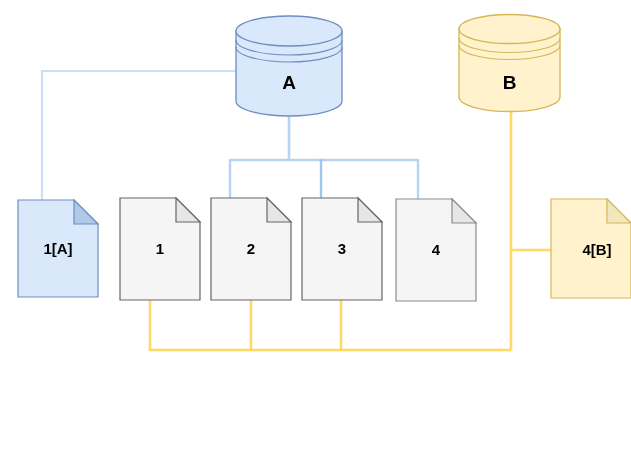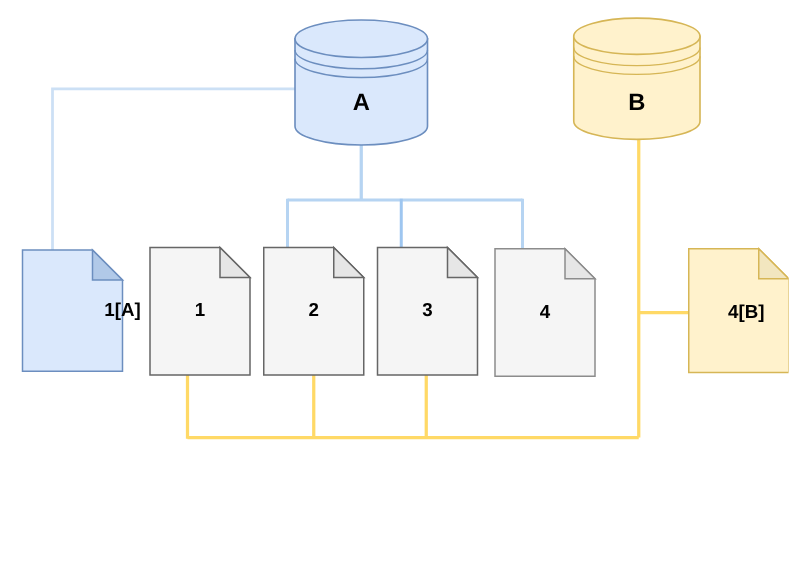--- a/index.html
+++ b/index.html
@@ -112,21 +112,21 @@
     <g>
       <path d="M551,199 L607,199 L631,223 L631,298 L551,298 Z" fill="#fff2cc" stroke="#d6b656" stroke-width="1.2"></path>
       <path d="M607,199 L631,223 L607,223 Z" fill="#f2e6bf" stroke="#d6b656" stroke-width="1.2"></path>
     </g>
   </svg>
 
   <div class="node-label cyl-label" style="left:236px; top:72px; width:106px;">A</div>
 
   <div class="node-label cyl-label" style="left:459px; top:72px; width:101px;">B</div>
 
-  <div class="node-label doc-label" style="left:18px; top:240px; width:80px;padding-left:40px;">1[A]</div>
+  <div class="node-label doc-label" style="left:18px; top:240px; width:80px;">1[A]</div>
 
   <div class="node-label doc-label" style="left:120px; top:240px; width:80px;">1</div>
 
   <div class="node-label doc-label" style="left:211px; top:240px; width:80px;">2</div>
 
   <div class="node-label doc-label" style="left:302px; top:240px; width:80px;">3</div>
 
   <div class="node-label doc-label" style="left:396px; top:241px; width:80px;">4</div>
 
   <div class="node-label doc-label" style="left:551px; top:241px; width:92px;">4[B]</div>

